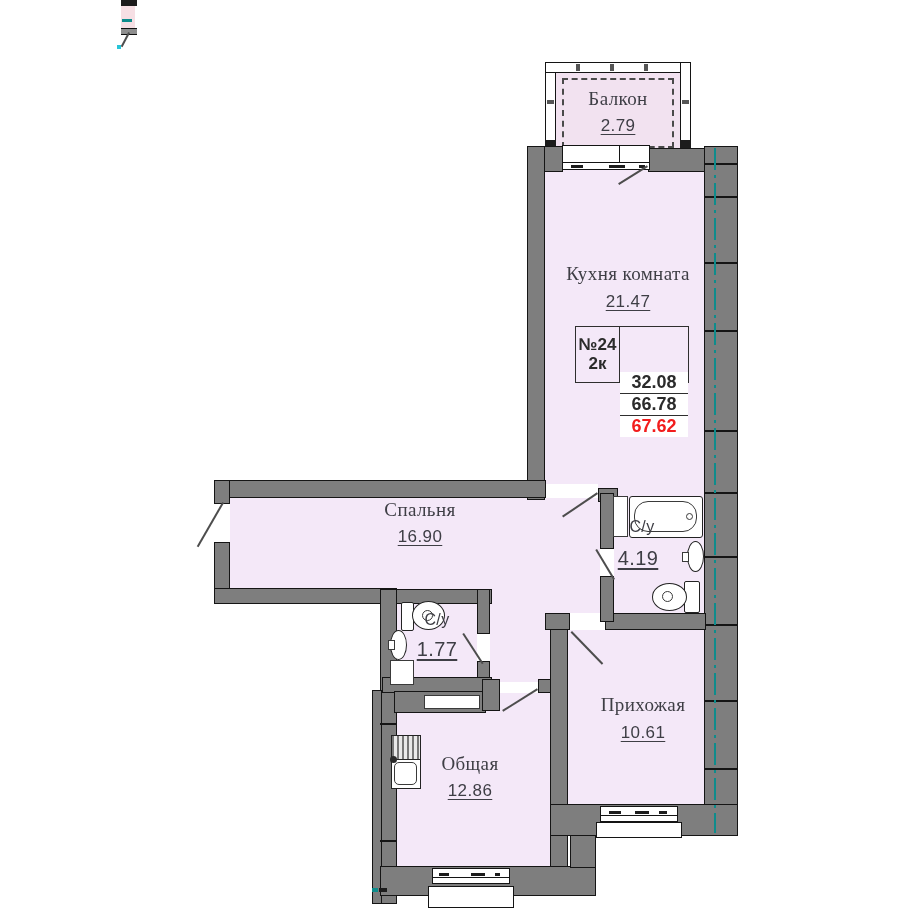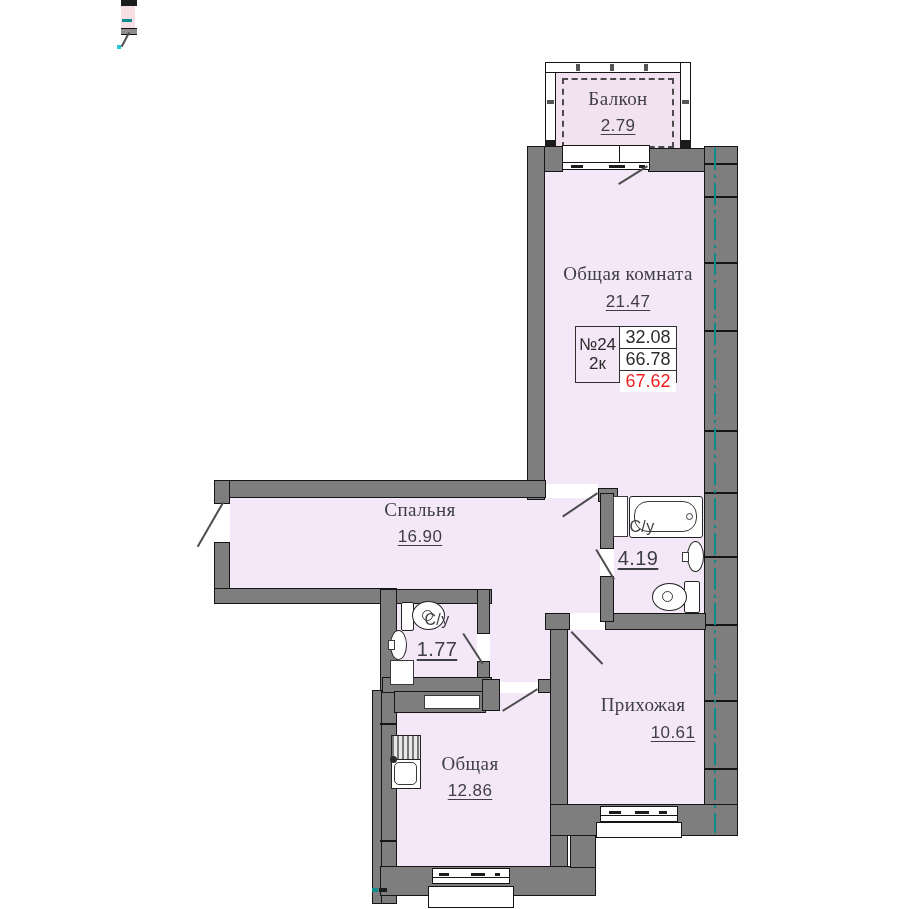--- a/index.html
+++ b/index.html
@@ -22,25 +22,25 @@
   .fx{position:absolute;background:#fff;border:1.6px solid #232323;box-sizing:border-box;}
   .fxthin{position:absolute;background:#fff;border:1px solid #3a3a3a;box-sizing:border-box;}
   .ellipse{border-radius:50%;}
   .lbl{position:absolute;color:#3e3e45;text-align:center;letter-spacing:.4px;}
   .name{font-size:19px;font-family:Liberation Serif, serif;}
   .small{font-size:16px;}
   .area{font-size:17px;text-decoration:underline;text-underline-offset:3px;}
   .area.small{font-size:20px;}
   .stripes{background:repeating-linear-gradient(90deg,#777 0 2px,#e9e9e9 2px 5px);}
   
-  .utable{position:absolute;left:575px;top:326px;width:102px;height:57px;display:flex;
-          border:1.6px solid #2e2e2e;box-sizing:border-box;color:#2b2b2b;}
+  .utable{position:absolute;left:575px;top:326px;width:114px;height:57px;display:flex;
+          border:1.6px solid #2e2e2e;box-sizing:border-box;color:#2b2b2b;font-weight:bold;}
   .ucell-left{width:44px;border-right:1.6px solid #2e2e2e;display:flex;flex-direction:column;
           align-items:center;justify-content:center;font-size:17px;line-height:1.1;box-sizing:border-box;}
-  .ucol{flex:1;display:flex;flex-direction:column;}
+  .ucol{flex:1;display:flex;flex-direction:column;margin-top:45px;}
   .urow{flex:1;background:#fff;display:flex;align-items:center;justify-content:center;
           font-size:18px;box-sizing:border-box;}
   .urow.b{border-bottom:1.6px solid #2e2e2e;}
   .urow.red{color:#f21d1d;}
 </style>
 </head>
 <body>
 
 <div class="canvas">
 
@@ -195,37 +195,37 @@
 
   <div class="fx stripes" style="left:391px;top:735px;width:30px;height:26px;"></div>
   <div class="fx" style="left:391px;top:759px;width:30px;height:30px;">
     <div class="fxthin" style="left:2px;top:2px;width:23px;height:23px;border-radius:5px;"></div>
   </div>
   <div class="abs ellipse" style="left:390px;top:756px;width:7px;height:7px;background:#2a2a2a;"></div>
 
   <div class="lbl name" style="left:551px;top:88px;width:134px;">Балкон</div>
   <div class="lbl area" style="left:551px;top:116px;width:134px;">2.79</div>
 
-  <div class="lbl name" style="left:548px;top:263px;width:160px;">Общая комната</div>
+  <div class="lbl name" style="left:548px;top:263px;width:160px;">Кухня комната</div>
   <div class="lbl area" style="left:548px;top:292px;width:160px;">21.47</div>
 
   <div class="lbl name" style="left:350px;top:499px;width:140px;">Спальня</div>
   <div class="lbl area" style="left:350px;top:527px;width:140px;">16.90</div>
 
   <div class="lbl small" style="left:616px;top:518px;width:52px;">С/у</div>
   <div class="lbl area small" style="left:612px;top:547px;width:52px;">4.19</div>
 
   <div class="lbl small" style="left:411px;top:611px;width:52px;">С/у</div>
   <div class="lbl area small" style="left:411px;top:638px;width:52px;">1.77</div>
 
   <div class="lbl name" style="left:400px;top:753px;width:140px;">Общая</div>
   <div class="lbl area" style="left:400px;top:781px;width:140px;">12.86</div>
 
   <div class="lbl name" style="left:573px;top:694px;width:140px;">Прихожая</div>
-  <div class="lbl area" style="left:603px;top:723px;width:140px;">10.61</div>
+  <div class="lbl area" style="left:573px;top:723px;width:140px;">10.61</div>
 
   <div class="utable">
     <div class="ucell-left">
       <span>№24</span>
       <span>2к</span>
     </div>
     <div class="ucol">
       <div class="urow b">32.08</div>
       <div class="urow b">66.78</div>
       <div class="urow red">67.62</div>

